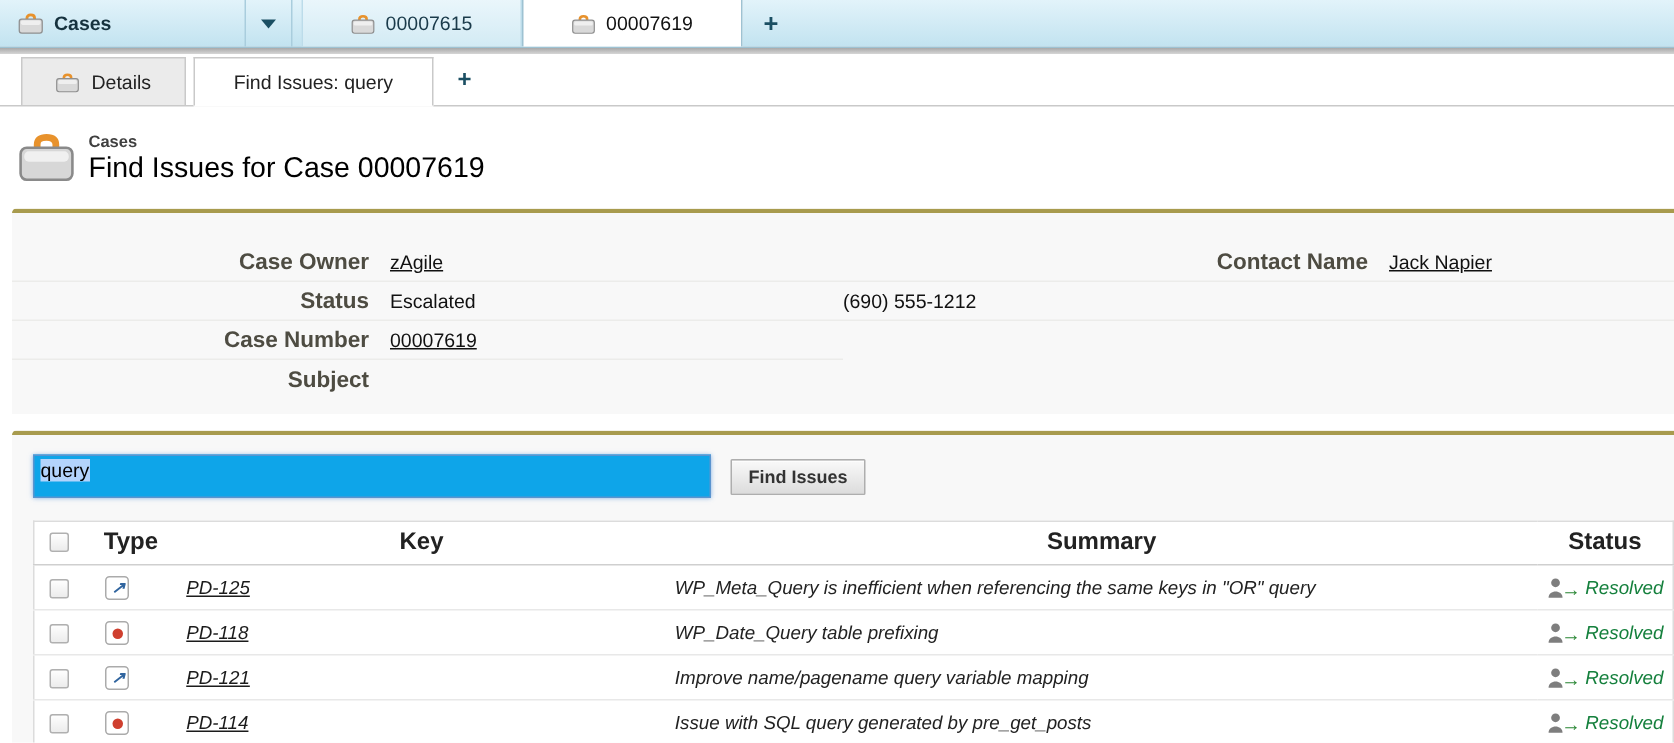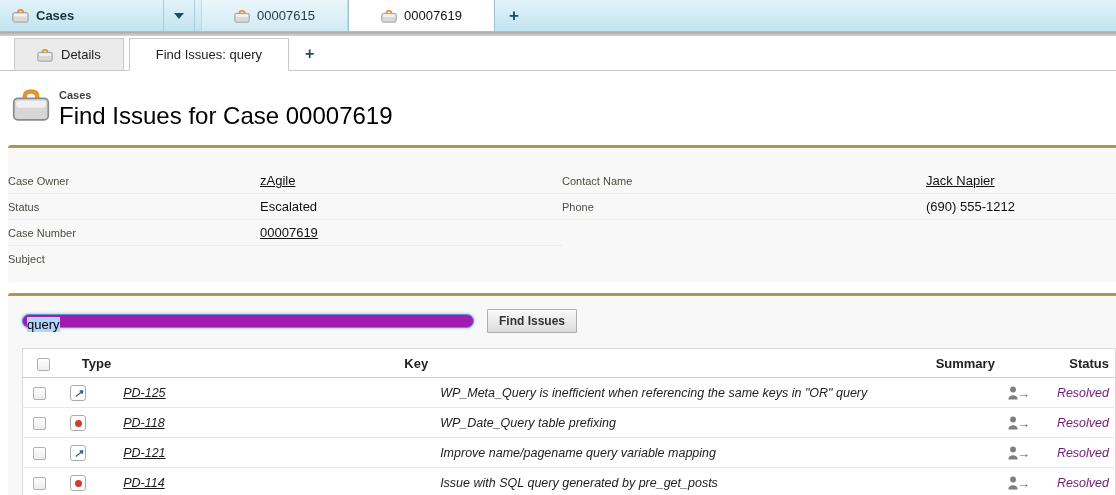--- a/index.html
+++ b/index.html
@@ -34,52 +34,52 @@
     font-size:13px; color:#222; cursor:pointer; }
   .sub-tab.details { background:#ebebeb; border:1px solid #c9c9c9; border-bottom:none; }
   .sub-tab.active { background:#fff; border:1px solid #c9c9c9; border-bottom:1px solid #fff;
     margin-left:5px; margin-bottom:-1px; position:relative; z-index:2; padding:0 26px; }
   .sub-add { display:flex; align-items:center; padding:0 16px; font-size:16px;
     font-weight:bold; color:#1b4f63; cursor:pointer; }
 
   
   .page-header { display:flex; align-items:flex-start; gap:9px; margin:17px 0 0 12px; }
   .ph-text .eyebrow { font-size:11px; font-weight:bold; color:#3f3f3f; margin-top:1px; }
-  .ph-text .title { font-size:24px; color:#000; margin-top:1px; }
+  .ph-text .title { font-size:19px; color:#000; margin-top:1px; }
 
   
   .section { margin-left:8px; background:#f8f8f8; border-top:3px solid #a89b4e;
     border-radius:3px 0 0 0; }
   .detail-section { margin-top:15px; padding:20px 0 10px 0; display:flex; }
   .detail-col { width:50%; }
   .field-row { display:flex; align-items:center; height:26px;
     border-bottom:1px solid #ececea; }
   .field-row.nb { border-bottom:none;gap:34px; }
-  .f-label { font-size:11px; font-weight:normal; color:#4e4c42; 
+  .f-label { font-size:15px; font-weight:bold; color:#4e4c42; text-align:right;
     padding-right:14px; }
   .detail-col.left .f-label { flex:0 0 252px; }
   .detail-col.right .f-label { flex:0 0 364px; }
   .f-value { font-size:13px; color:#111; }
   .f-value.link { text-decoration:underline; cursor:pointer; }
 
   
   .find-section { margin-top:11px; padding:13px 0 0 6px; height:230px; }
   .search-row { display:flex; align-items:center; gap:13px; padding-left:8px; }
-  .fake-input { width:452px; height:14px; background:#a21caf; border:1px solid #5a94cf;
-    border-radius:10px; box-shadow:0 0 3px rgba(88,151,221,0.75); padding:2px 4px;
+  .fake-input { width:452px; height:29px; background:#0ea5e9; border:1px solid #5a94cf;
+    border-radius:0; box-shadow:0 0 3px rgba(88,151,221,0.75); padding:2px 4px;
     font-size:13px; color:#000; cursor:text; }
   .fake-input .sel { background:#b3d4fc; }
   .btn { font-size:12px; font-weight:bold; color:#333; padding:4px 11px;
     background:linear-gradient(#f9f9f9,#dcdcdc); border:1px solid #aeaeae;
     border-radius:1px; cursor:pointer; box-shadow:inset 0 1px 0 rgba(255,255,255,.7); }
 
   
   table.issues { margin:15px 0 0 8px; width:1094px; border-collapse:collapse;
     background:#fff; border:1px solid #dcdcdc; }
-  table.issues th { text-align:right; font-size:13px; font-weight:bold; color:#222;
+  table.issues th { text-align:center; font-size:16px; font-weight:bold; color:#222;
     height:29px; padding:0 6px; border-bottom:1px solid #cfcfcf; background:#fff; }
   table.issues td { font-size:12.5px; color:#222; height:29px; padding:0 6px;
     border-bottom:1px solid #e8e8e8; background:#fff;font-style:italic; }
   .col-cb { width:34px; text-align:center; }
   .col-type { width:62px; }
   .col-key { width:330px; }
   .col-summary { width:588px; }
   th.col-cb, td.col-cb { text-align:center; }
   .key-link { color:#1b1b1b; text-decoration:underline; cursor:pointer; }
 
@@ -92,21 +92,21 @@
     margin-left:8px; }
   .type-icon.bug::after { content:""; position:absolute; left:4px; top:4px;
     width:7px; height:7px; border-radius:50%; background:#cf3f2e; }
   .type-icon.improvement::after { content:"\2197"; position:absolute; left:0; top:0;
     width:15px; height:15px; line-height:15px; text-align:center; color:#31659f;
     font-weight:bold; font-size:11px; }
 
   .status-cell { display:flex; align-items:center; height:29px; }
   .resolved-icon { flex:0 0 auto; margin-right:1px; }
   .green-arrow { color:#2a8735; font-weight:bold; font-size:13px; margin:2px 3px 0 -4px; }
-  .status-text { font-size:12.5px; color:#701a75;margin-left:24px; }
+  .status-text { font-size:12.5px; color:#15803d; }
 
   .case-ico { flex:0 0 auto; }
 </style>
 </head>
 <body>
 
 <div class="top-tabbar">
   <div class="primary-tab">
     <svg class="case-ico" width="17" height="15" viewBox="0 0 20 17">
       <path d="M7 7 V4.4 Q7 2 10 2 Q13 2 13 4.4 V7" fill="none" stroke="#e8922c" stroke-width="2.2"></path>
@@ -187,21 +187,20 @@
     <div class="field-row nb">
       <span class="f-label">Subject</span>
     </div>
   </div>
   <div class="detail-col right">
     <div class="field-row">
       <span class="f-label">Contact Name</span>
       <span class="f-value link">Jack Napier</span>
     </div>
     <div class="field-row">
-      <span class="f-label">Phone</span>
       <span class="f-value">(690) 555-1212</span>
     </div>
   </div>
 </div>
 
 <div class="section find-section">
   <div class="search-row">
     <div class="fake-input">
       <span class="sel">query</span>
     </div>

